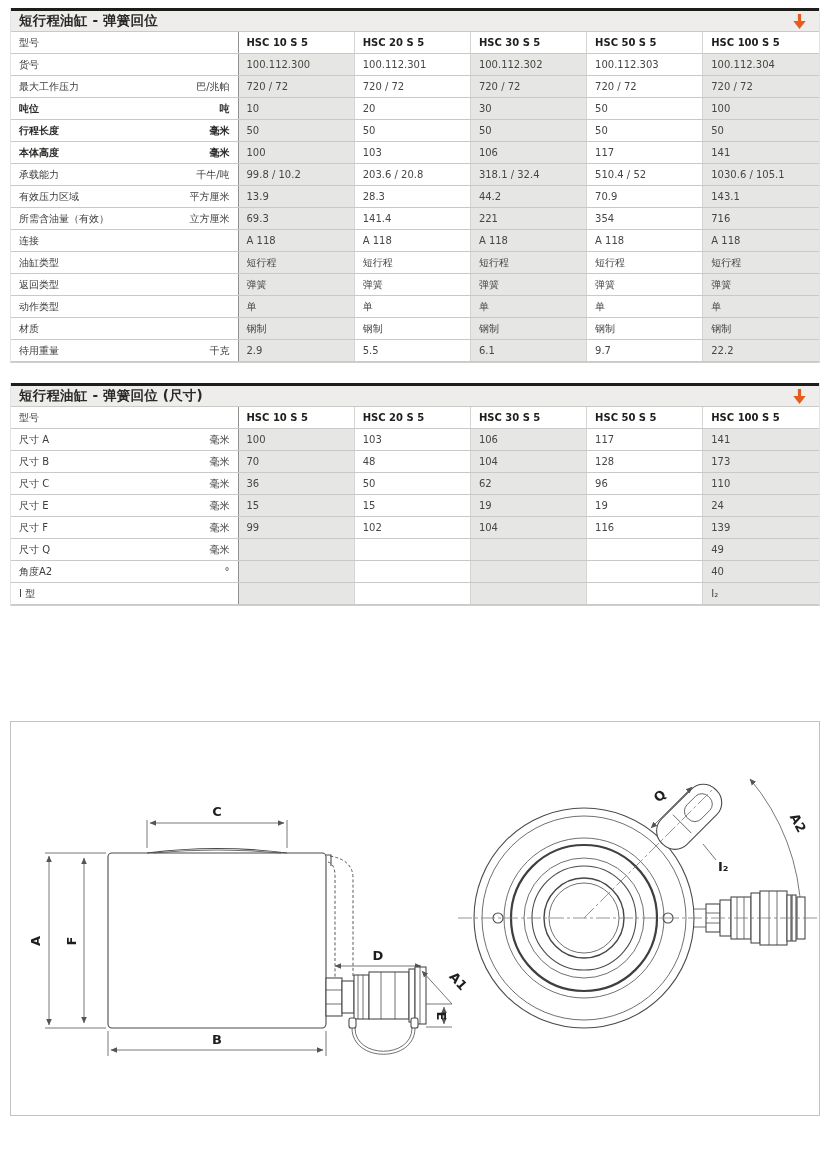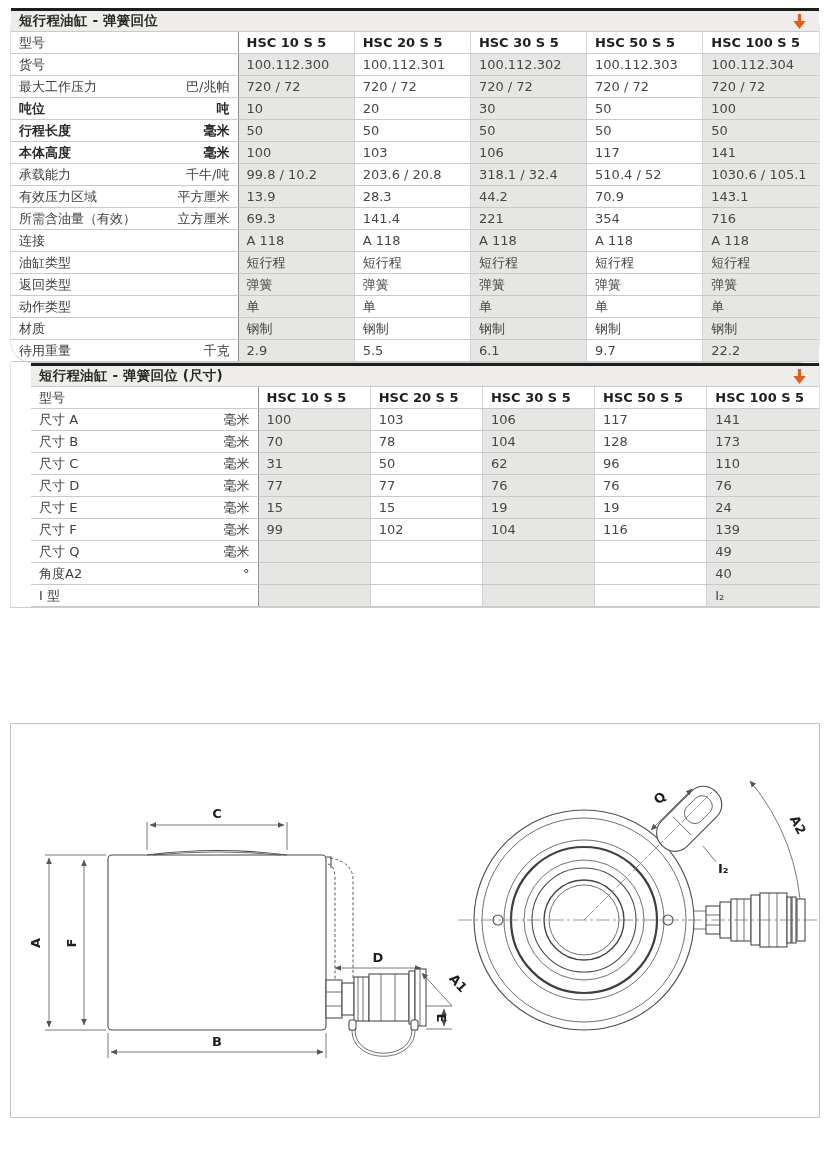--- a/index.html
+++ b/index.html
@@ -2,30 +2,30 @@
 <html><head>
 <meta charset="utf-8">
 <style>
   html,body{margin:0;padding:0;}
   body{
     width:830px;height:1159px;background:#ffffff;overflow:hidden;
     font-family:"DejaVu Sans","Liberation Sans",sans-serif;
     color:#3d3d3b;-webkit-font-smoothing:antialiased;
   }
   .block{margin:0 10px;border-left:1px solid #e3e3e1;border-right:1px solid #e3e3e1;border-bottom:1px solid #cfcfcd;}
-  .block.first{margin-top:8px;border-radius:22px;}
-  .block.second{padding-left:20px;}
+  .block.first{margin-top:8px;}
+  .block.second{margin-top:20px;}
   .title-bar{
     border-top:3px solid #1d1d1b;border-bottom:1px solid #c9c9c7;
     background:#eeedeb;display:flex;align-items:center;justify-content:space-between;
     padding:1px 8px;height:18px;
   }
   .title-bar h2{margin:0;font-size:13.5px;font-weight:bold;color:#29292.7;color:#292927;letter-spacing:0.2px;}
   .dl-arrow{display:flex;align-items:center;margin-right:4px;cursor:pointer;}
-  table{border-collapse:collapse;width:100%;table-layout:fixed;font-size:13px;color:#464644;}
+  table{border-collapse:collapse;width:100%;table-layout:fixed;font-size:10px;color:#464644;}
   col.c-label{width:227px;}
   td{border-bottom:1px solid #c9c9c7;padding:3px 8px;height:15px;line-height:15px;white-space:nowrap;overflow:hidden;}
   td.lbl{border-right:1px solid #8f8f8d;color:#3d3d3b;}
   td.val{border-right:1px solid #d4d4d2;}
   td.val:last-child{border-right:none;}
   td.shade{background:#e6e6e4;}
   tr.hdr td{font-weight:bold;color:#1e1e1c;background:#ffffff;}
   tr.hdr td.lbl{font-weight:normal;color:#3d3d3b;}
   tr.boldrow td.lbl, tr.boldrow td.lbl .unit{font-weight:bold;color:#2a2a28;}
   .lblwrap{display:flex;justify-content:space-between;align-items:baseline;}
@@ -298,50 +298,37 @@
           <td class="val shade">141</td>
         </tr>
         <tr>
           <td class="lbl">
             <div class="lblwrap">
               <span>尺寸 B</span>
               <span class="unit">毫米</span>
             </div>
           </td>
           <td class="val shade">70</td>
-          <td class="val">78</td>
+          <td class="val">48</td>
           <td class="val shade">104</td>
           <td class="val">128</td>
           <td class="val shade">173</td>
         </tr>
         <tr>
           <td class="lbl">
             <div class="lblwrap">
               <span>尺寸 C</span>
               <span class="unit">毫米</span>
             </div>
           </td>
-          <td class="val shade">31</td>
+          <td class="val shade">36</td>
           <td class="val">50</td>
           <td class="val shade">62</td>
           <td class="val">96</td>
           <td class="val shade">110</td>
-        </tr>
-        <tr>
-          <td class="lbl">
-            <div class="lblwrap">
-              <span>尺寸 D</span>
-              <span class="unit">毫米</span>
-            </div>
-          </td>
-          <td class="val shade">77</td>
-          <td class="val">77</td>
-          <td class="val shade">76</td>
-          <td class="val">76</td>
-          <td class="val shade">76</td>
         </tr>
         <tr>
           <td class="lbl">
             <div class="lblwrap">
               <span>尺寸 E</span>
               <span class="unit">毫米</span>
             </div>
           </td>
           <td class="val shade">15</td>
           <td class="val">15</td>

